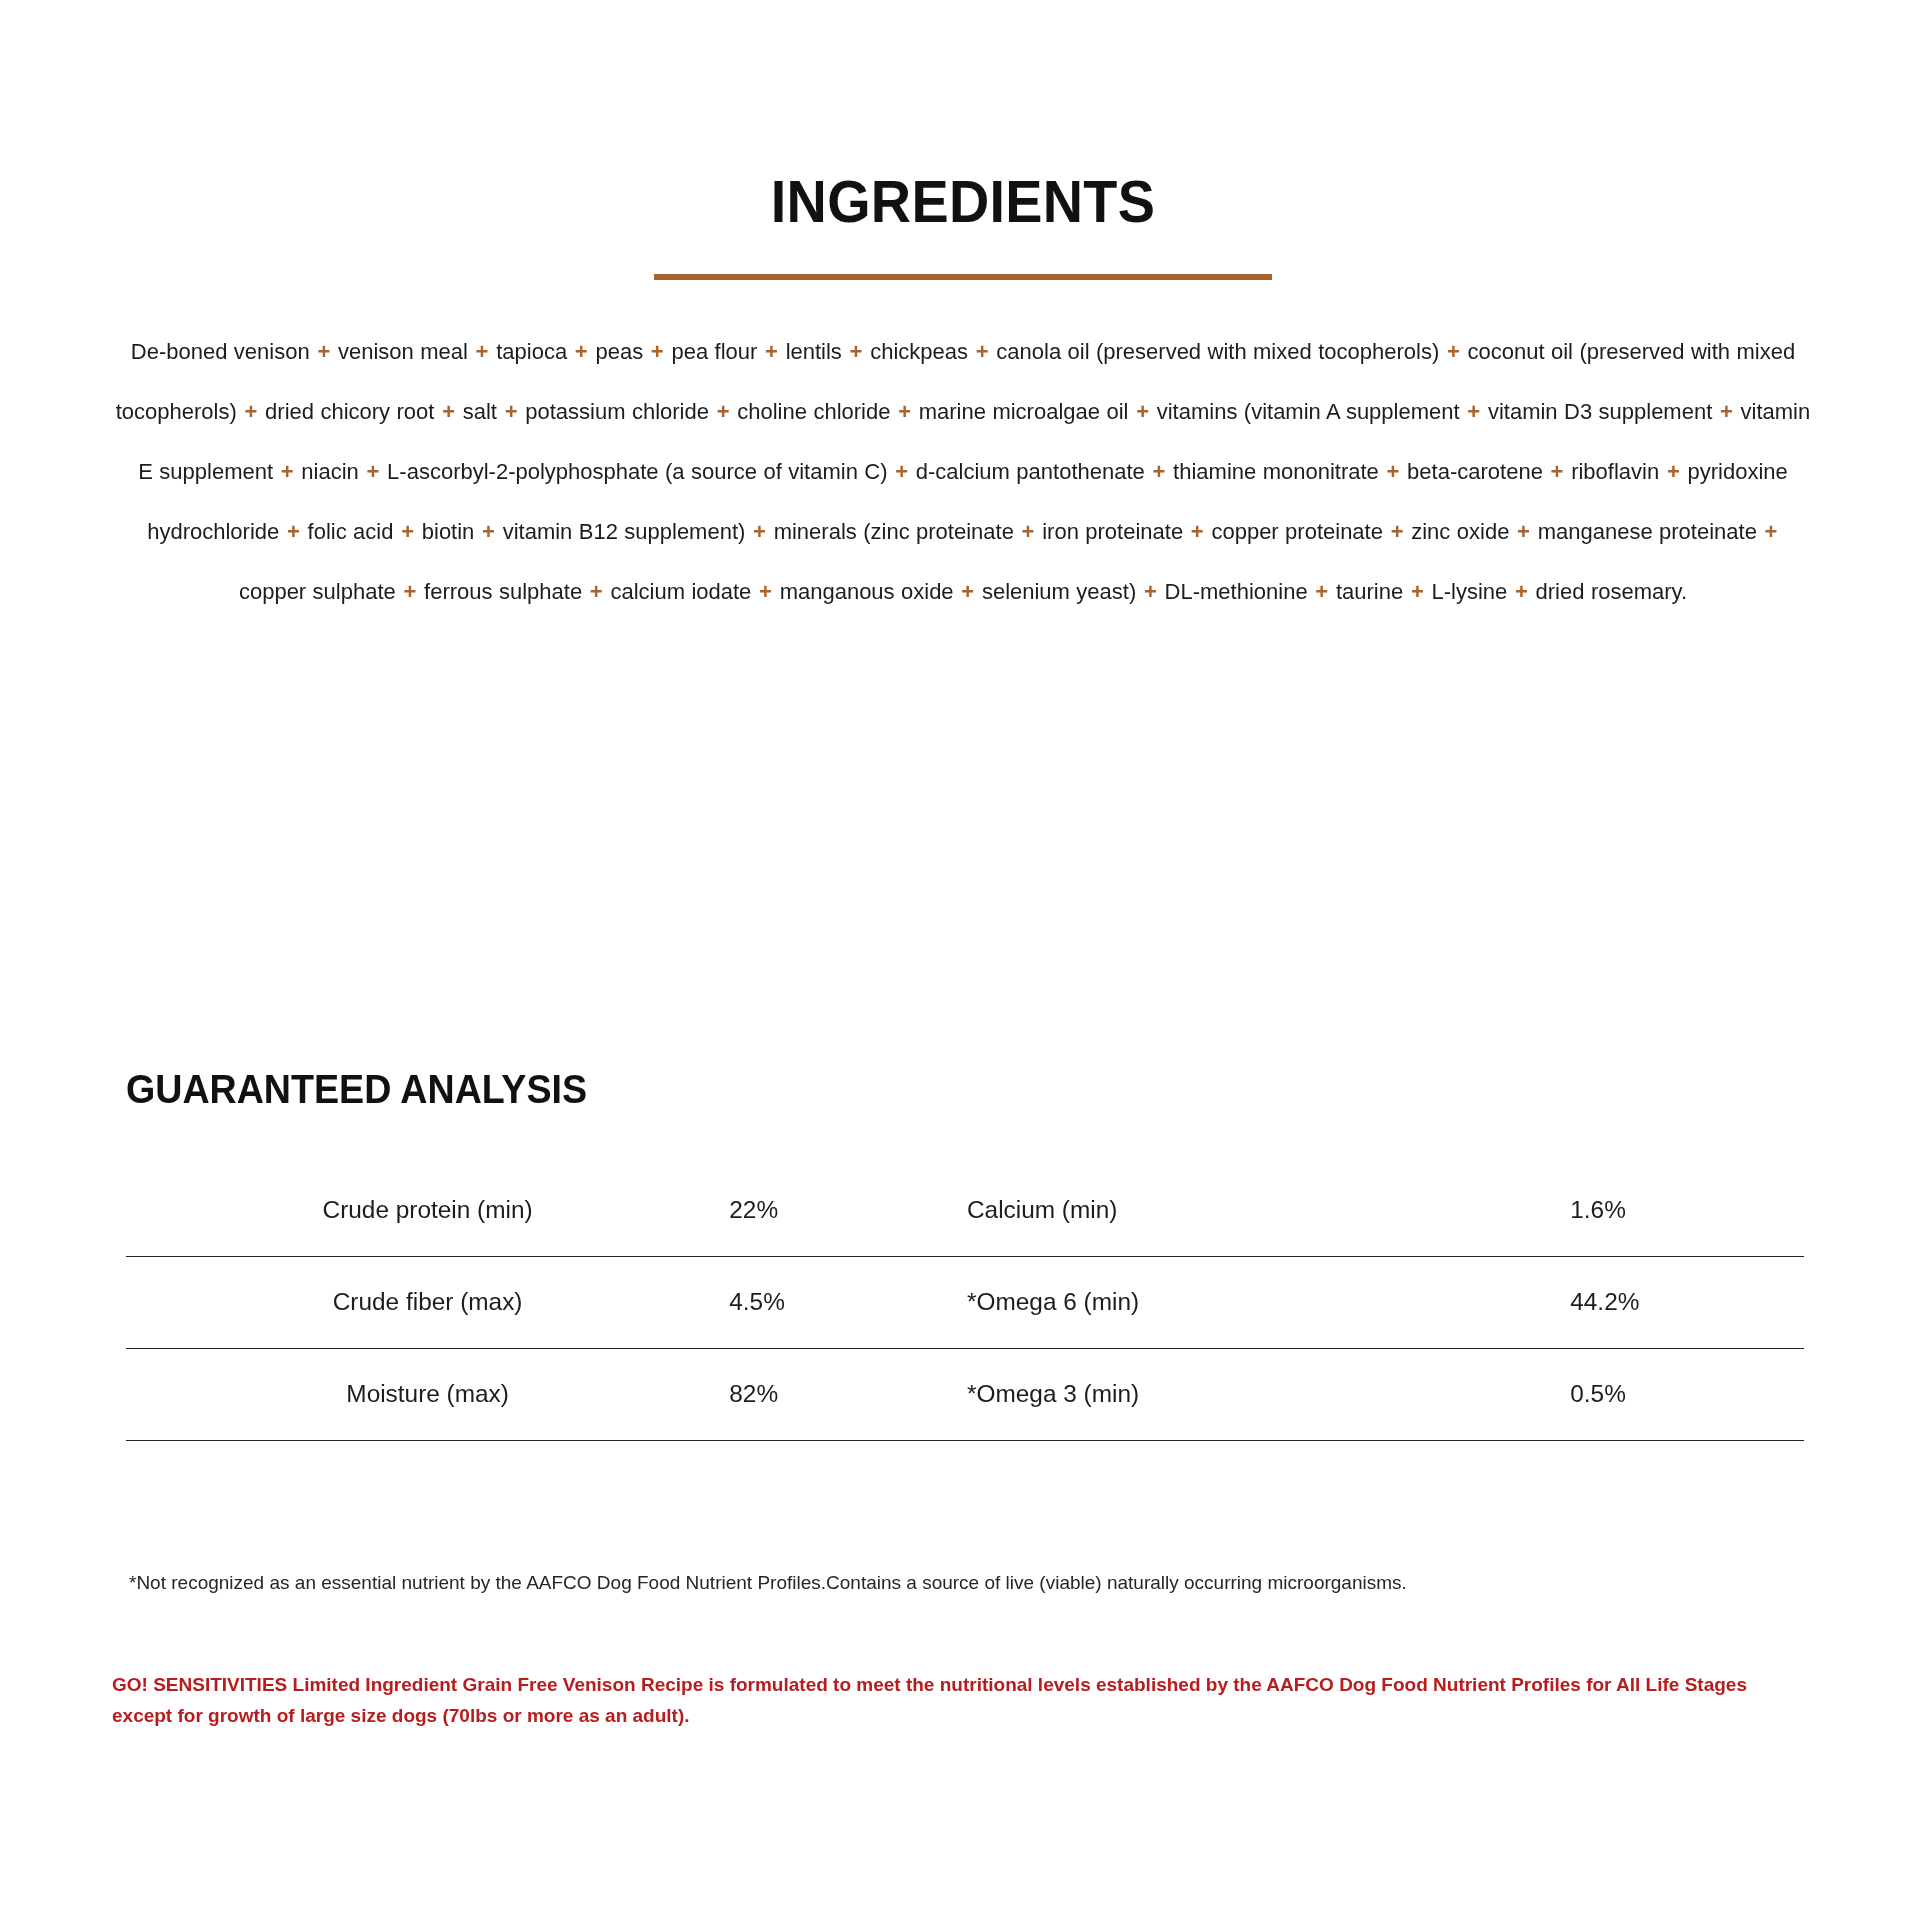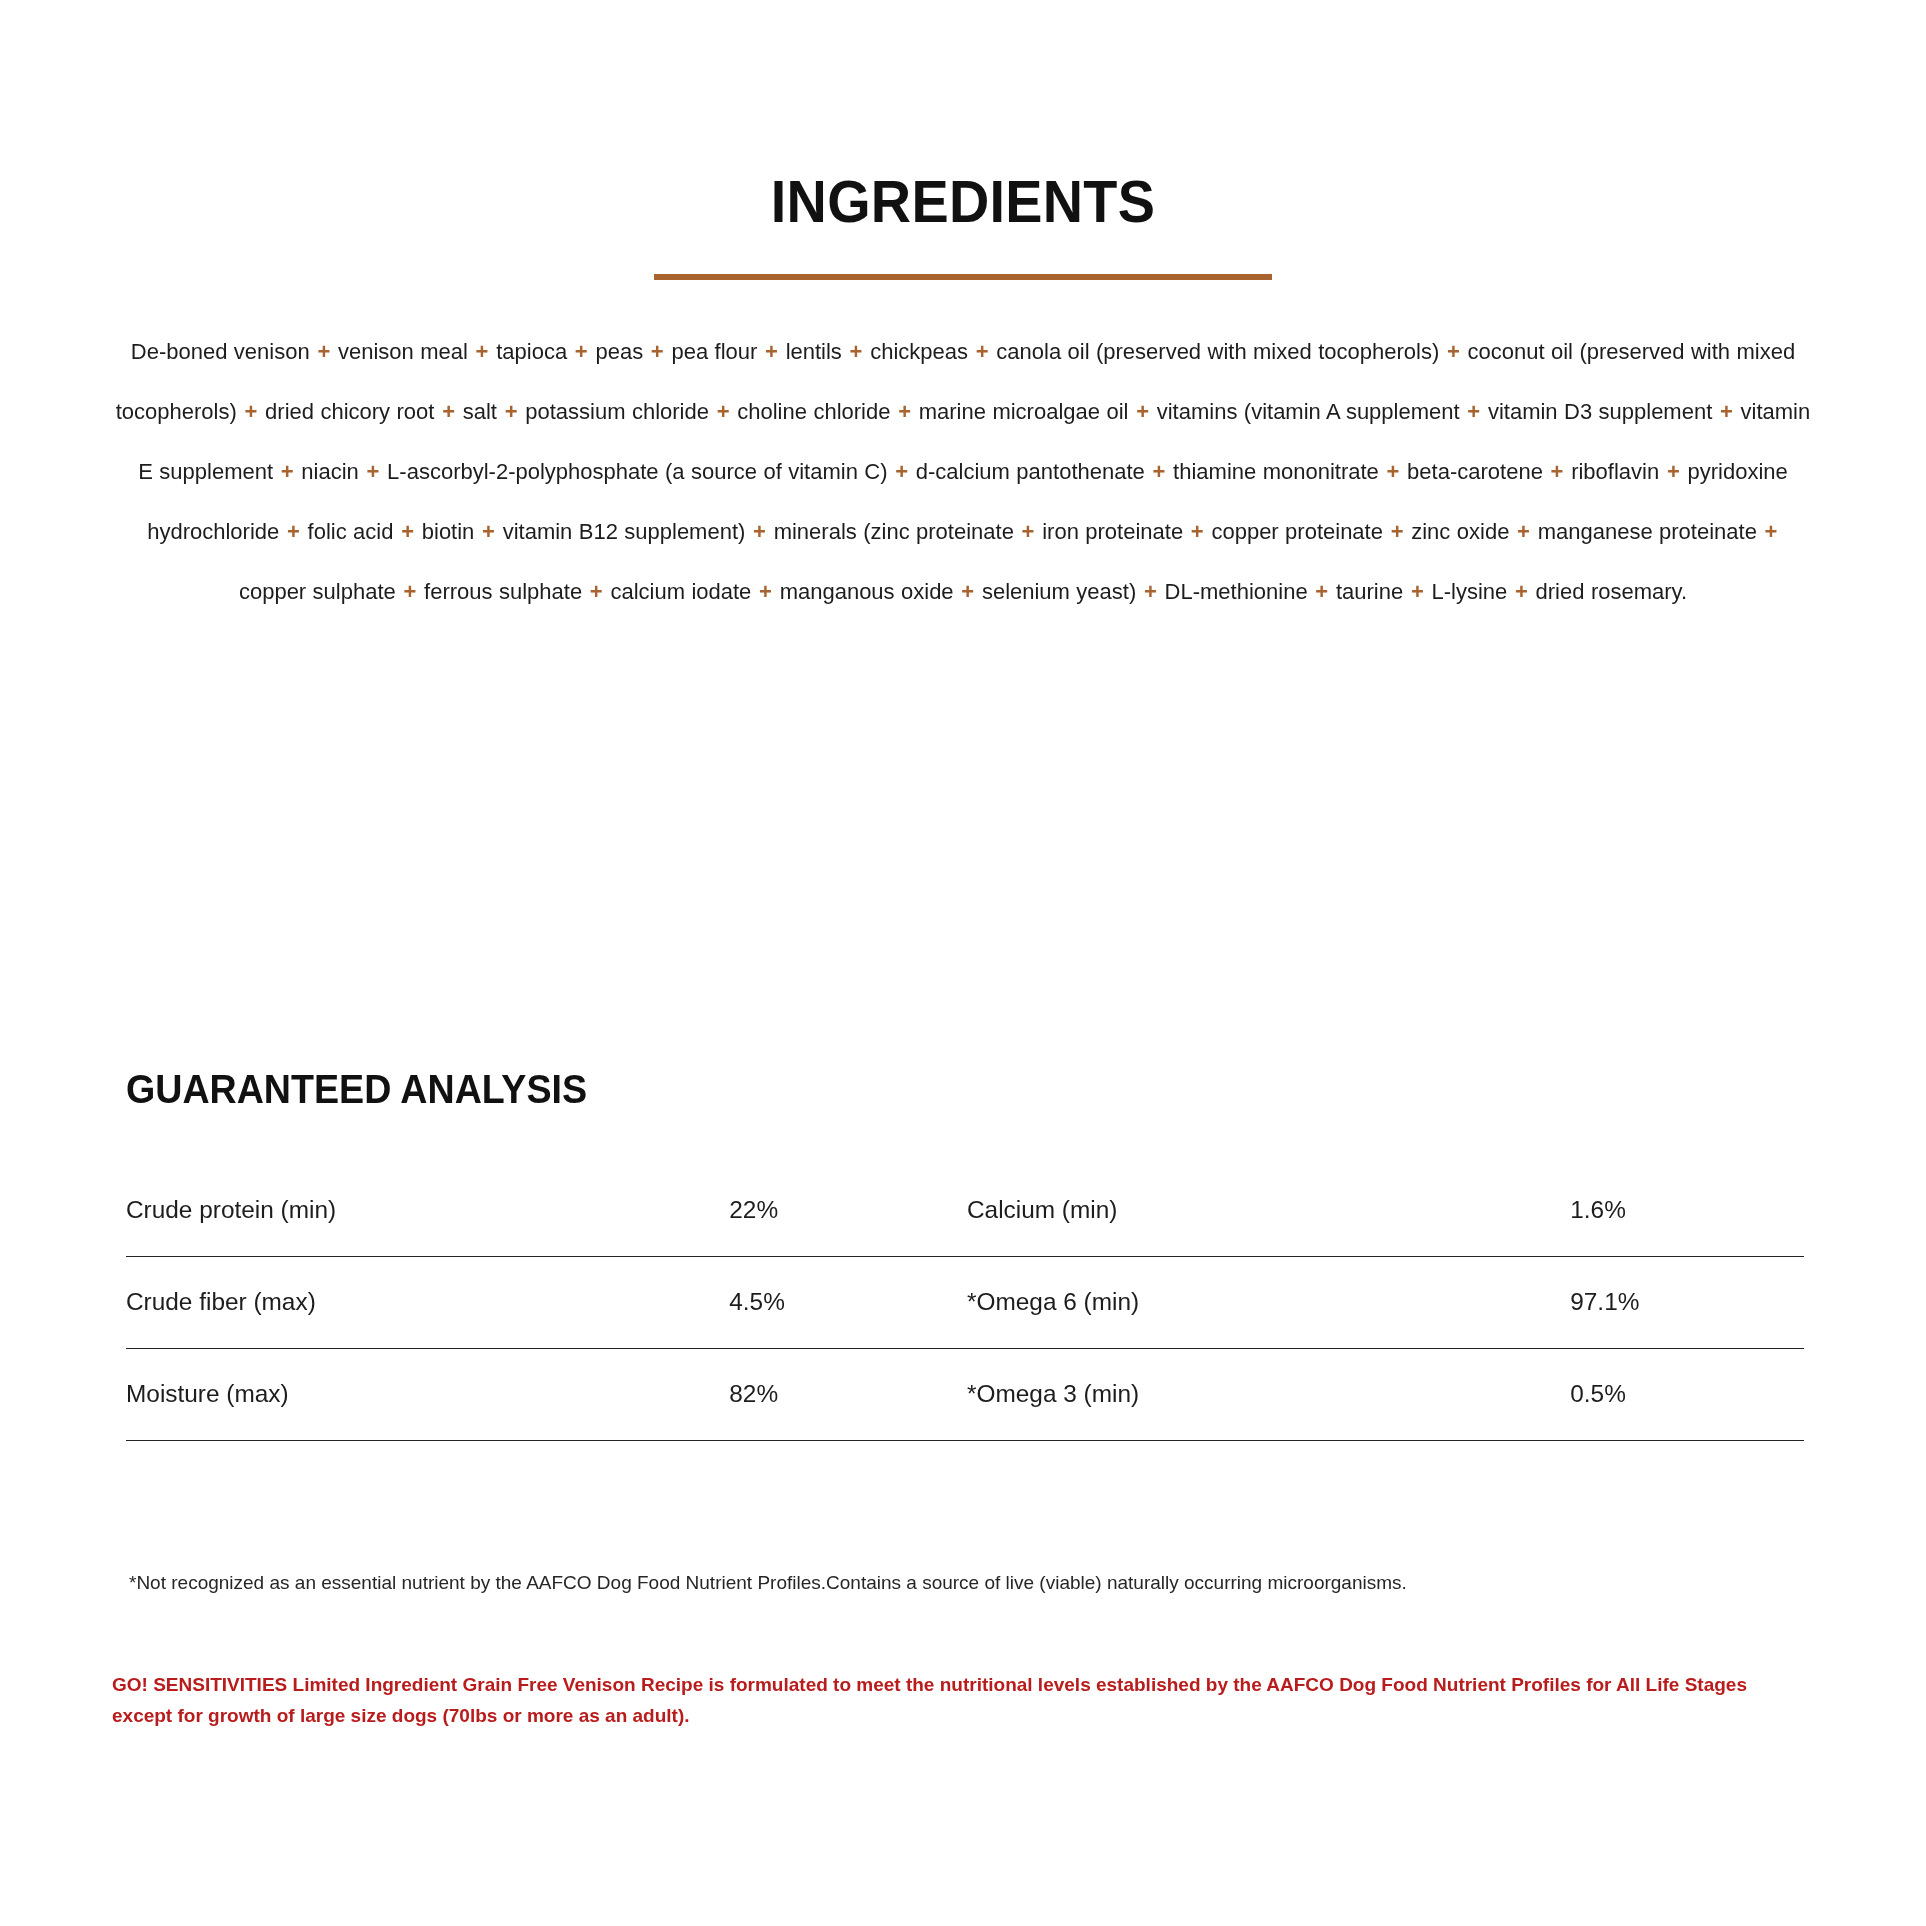--- a/index.html
+++ b/index.html
@@ -103,21 +103,21 @@
     font-weight: 300;
     color: #1d1d1d;
     vertical-align: middle;
     padding: 0;
   }
 
   .ga-table tr:last-child td {
     border-bottom: 1.9px solid #232323;
   }
 
-  .col-label-a { width: 604px; padding-left: 4.5px; }
+  .col-label-a { width: 604px; padding-left: 4.5px; text-align: center; }
   .col-value-a { width: 238px; }
   .col-label-b { width: 604px; padding-left: 4.5px; }
   .col-value-b { width: 234px; }
 
   
   .footnote {
     position: absolute;
     left: 129px;
     top: 1550px;
     width: 1695px;
@@ -159,21 +159,21 @@
           <tr>
             <td class="col-label-a">Crude protein (min)</td>
             <td class="col-value-a">22%</td>
             <td class="col-label-b">Calcium (min)</td>
             <td class="col-value-b">1.6%</td>
           </tr>
           <tr>
             <td class="col-label-a">Crude fiber (max)</td>
             <td class="col-value-a">4.5%</td>
             <td class="col-label-b">*Omega 6 (min)</td>
-            <td class="col-value-b">97.1%</td>
+            <td class="col-value-b">44.2%</td>
           </tr>
           <tr>
             <td class="col-label-a">Moisture (max)</td>
             <td class="col-value-a">82%</td>
             <td class="col-label-b">*Omega 3 (min)</td>
             <td class="col-value-b">0.5%</td>
           </tr>
         </tbody>
     </table>
   </section>

